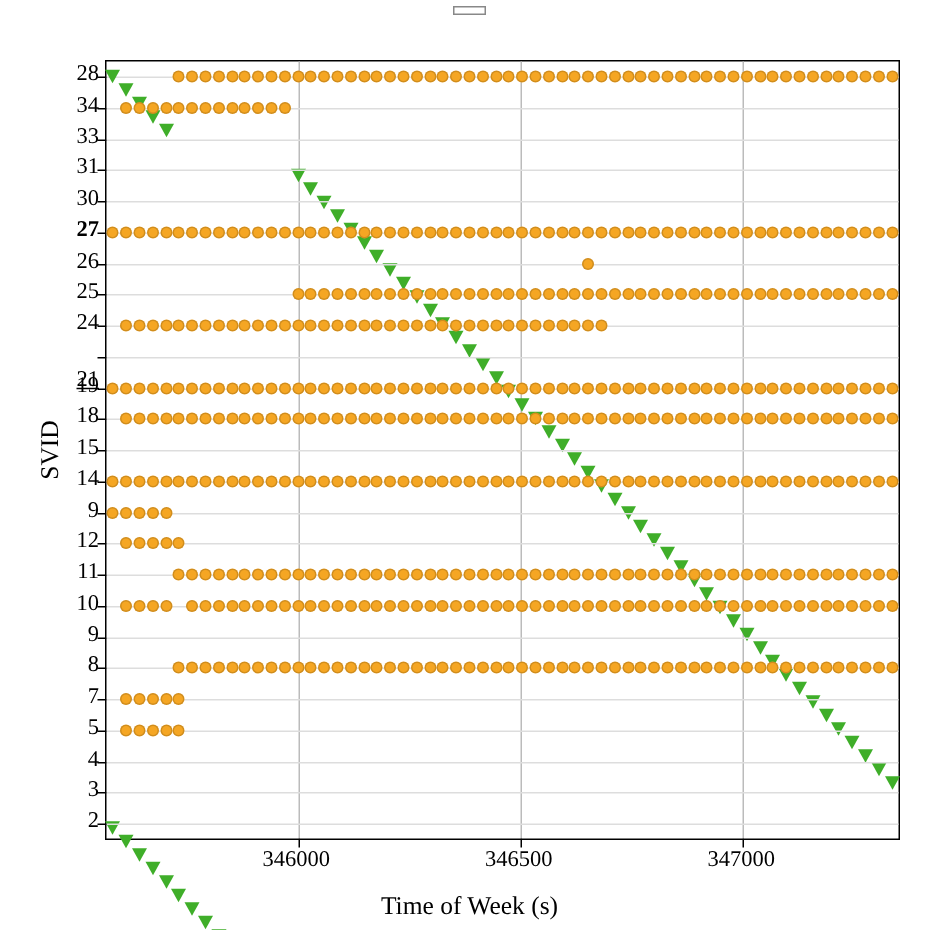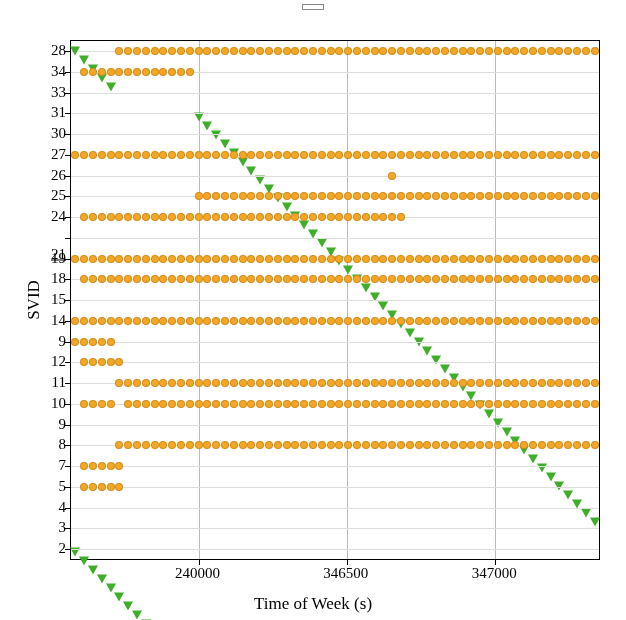--- a/index.html
+++ b/index.html
@@ -733,29 +733,29 @@
       <div class="hgrid" style="top: 466.5px;"></div>
       <div class="ytick" style="top: 466.5px;"></div>
       <div class="hgrid" style="top: 487.25px;"></div>
       <div class="ytick" style="top: 487.25px;"></div>
       <div class="hgrid" style="top: 508px;"></div>
       <div class="ytick" style="top: 508px;"></div>
     </div>
 
   <div class="ylabel">SVID</div>
   <div class="xlabel">Time of Week (s)</div>
-<div class="xt" style="left: 197.551px;">240000</div>
+<div class="xt" style="left: 197.551px;">346000</div>
     <div class="xt" style="left: 345.865px;">346500</div>
     <div class="xt" style="left: 494.18px;">347000</div>
     <div class="yt" style="top: 50px;">28</div>
     <div class="yt" style="top: 70.75px;">34</div>
     <div class="yt" style="top: 91.5px;">33</div>
     <div class="yt" style="top: 112.25px;">31</div>
     <div class="yt" style="top: 133px;">30</div>
-    <div class="yt" style="top: 153.75px;">27</div>
+    <div class="yt" style="top: 153.75px; font-weight: bold;">27</div>
     <div class="yt" style="top: 174.5px;">26</div>
     <div class="yt" style="top: 195.25px;">25</div>
     <div class="yt" style="top: 216px;">24</div>
     <div class="yt" style="top: 254px; text-decoration: underline;">21</div>
     <div class="yt" style="top: 257.5px;">19</div>
     <div class="yt" style="top: 278.25px;">18</div>
     <div class="yt" style="top: 299px;">15</div>
     <div class="yt" style="top: 319.75px;">14</div>
     <div class="yt" style="top: 340.5px;">9</div>
     <div class="yt" style="top: 361.25px;">12</div>

